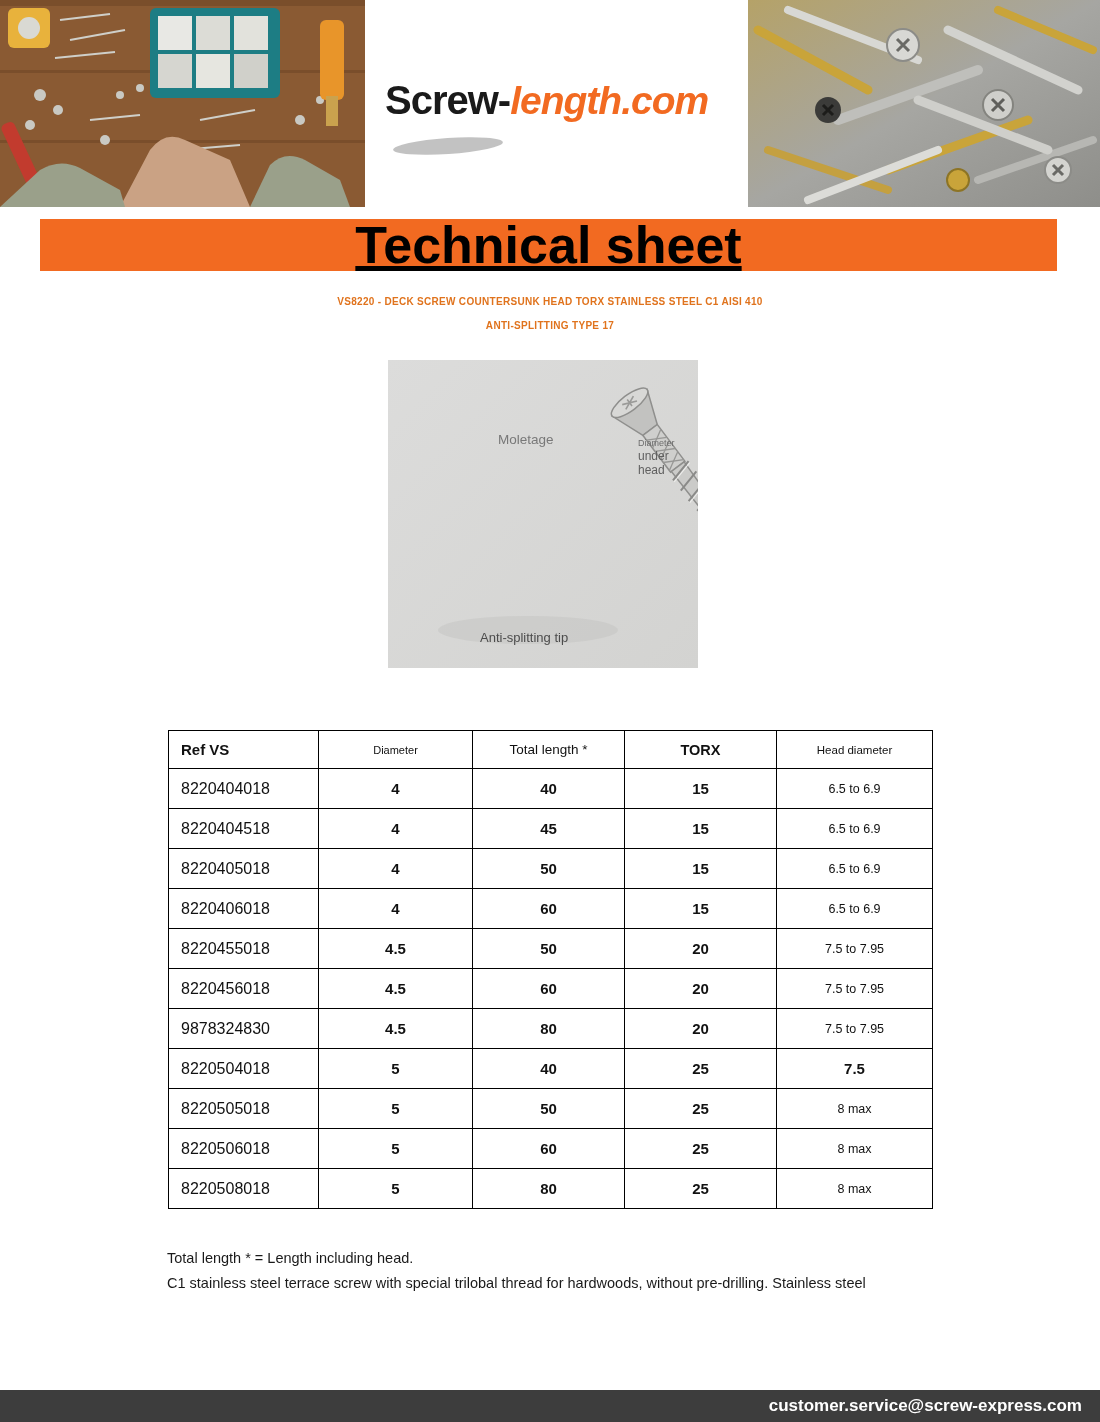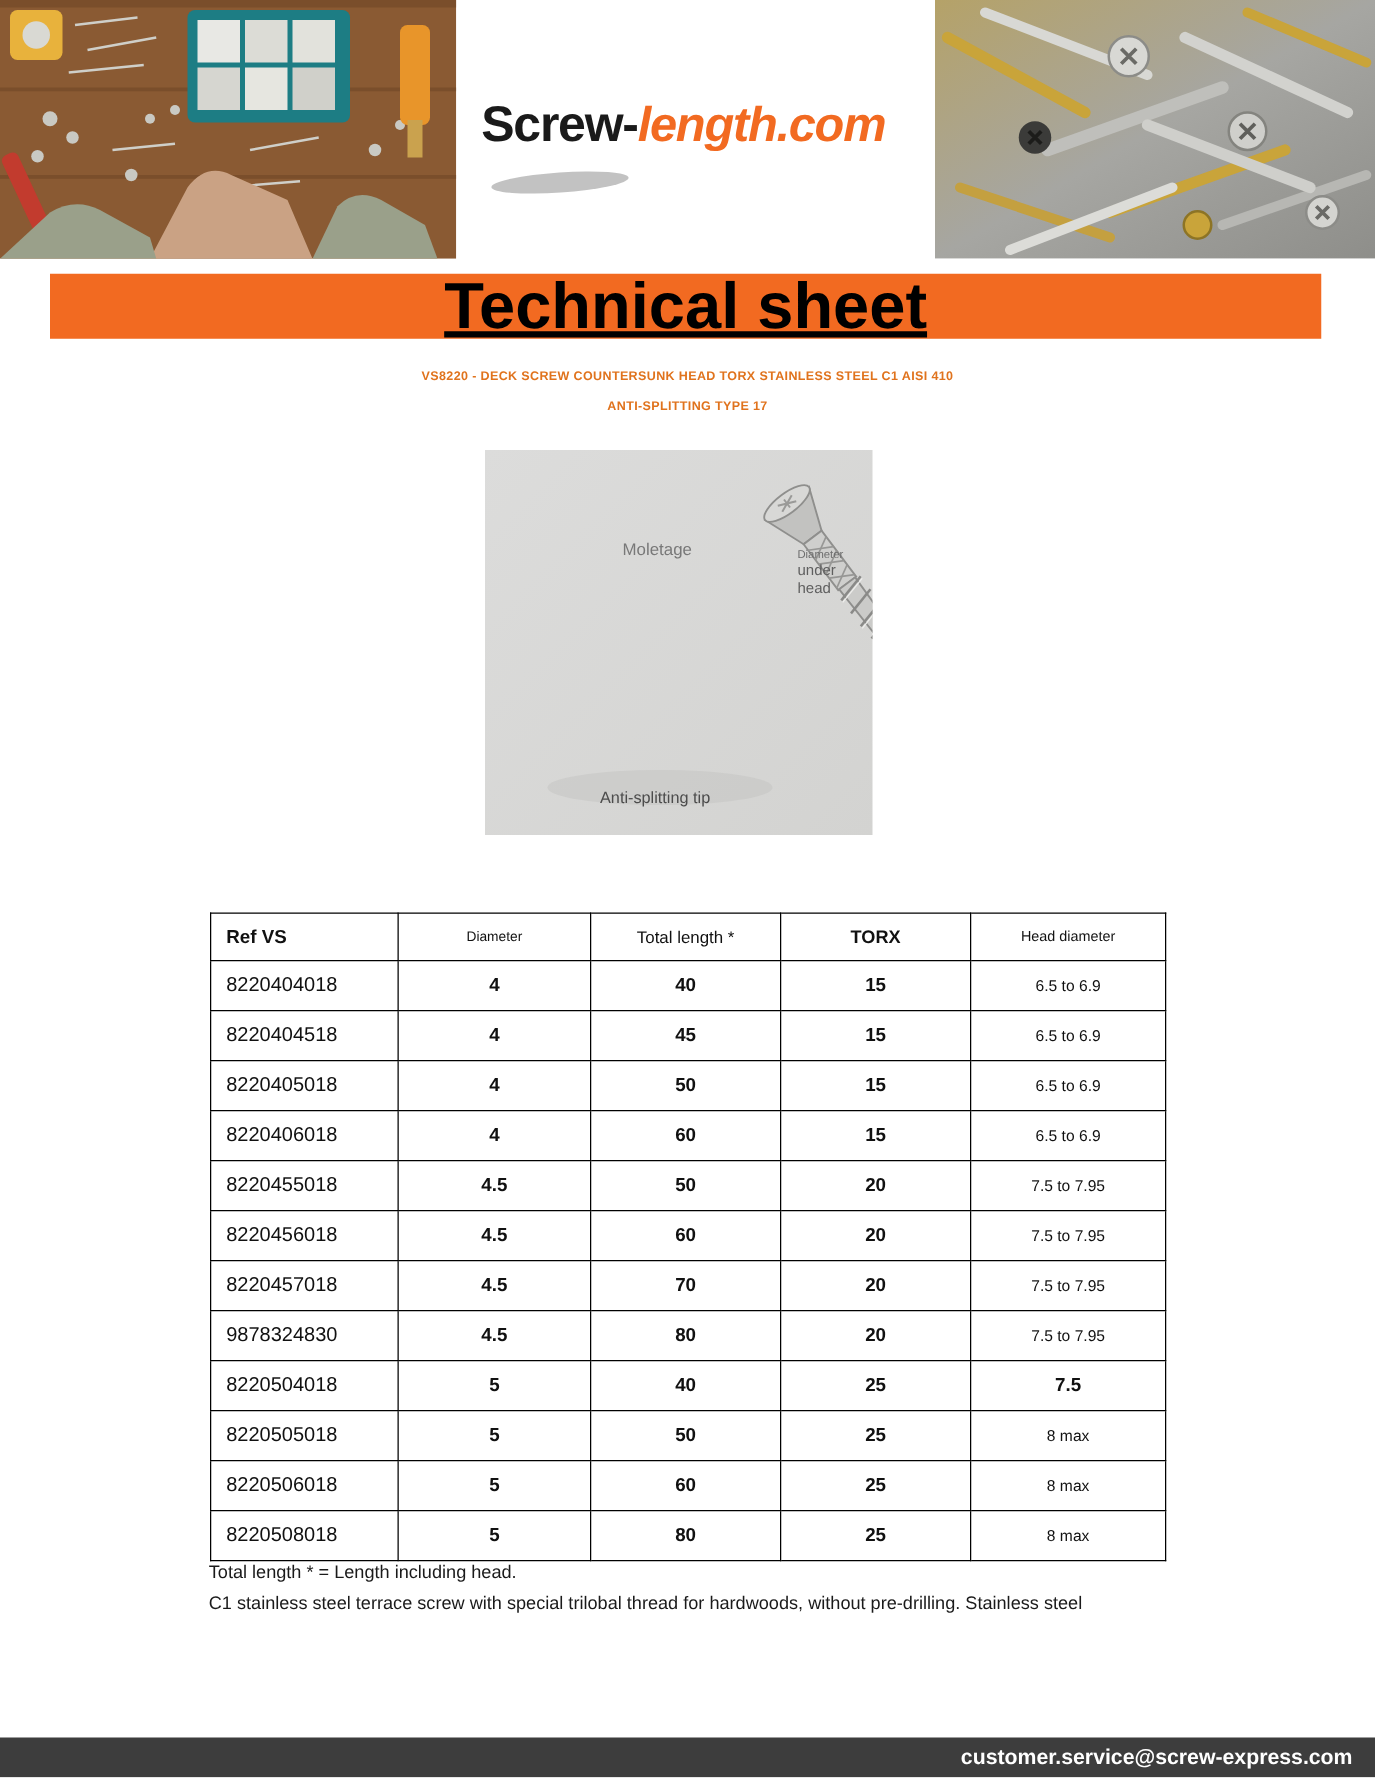--- a/index.html
+++ b/index.html
@@ -258,27 +258,20 @@
           <td class="w4 col4">7.5 to 7.95</td>
         </tr>
         <tr>
           <td class="w0 col0">8220456018</td>
           <td class="w1 col1">4.5</td>
           <td class="w2 col2">60</td>
           <td class="w3 col3">20</td>
           <td class="w4 col4">7.5 to 7.95</td>
         </tr>
         <tr>
-          <td class="w0 col0">8220457018</td>
-          <td class="w1 col1">4.5</td>
-          <td class="w2 col2">70</td>
-          <td class="w3 col3">20</td>
-          <td class="w4 col4">7.5 to 7.95</td>
-        </tr>
-        <tr>
           <td class="w0 col0">9878324830</td>
           <td class="w1 col1">4.5</td>
           <td class="w2 col2">80</td>
           <td class="w3 col3">20</td>
           <td class="w4 col4">7.5 to 7.95</td>
         </tr>
         <tr>
           <td class="w0 col0">8220504018</td>
           <td class="w1 col1">5</td>
           <td class="w2 col2">40</td>

